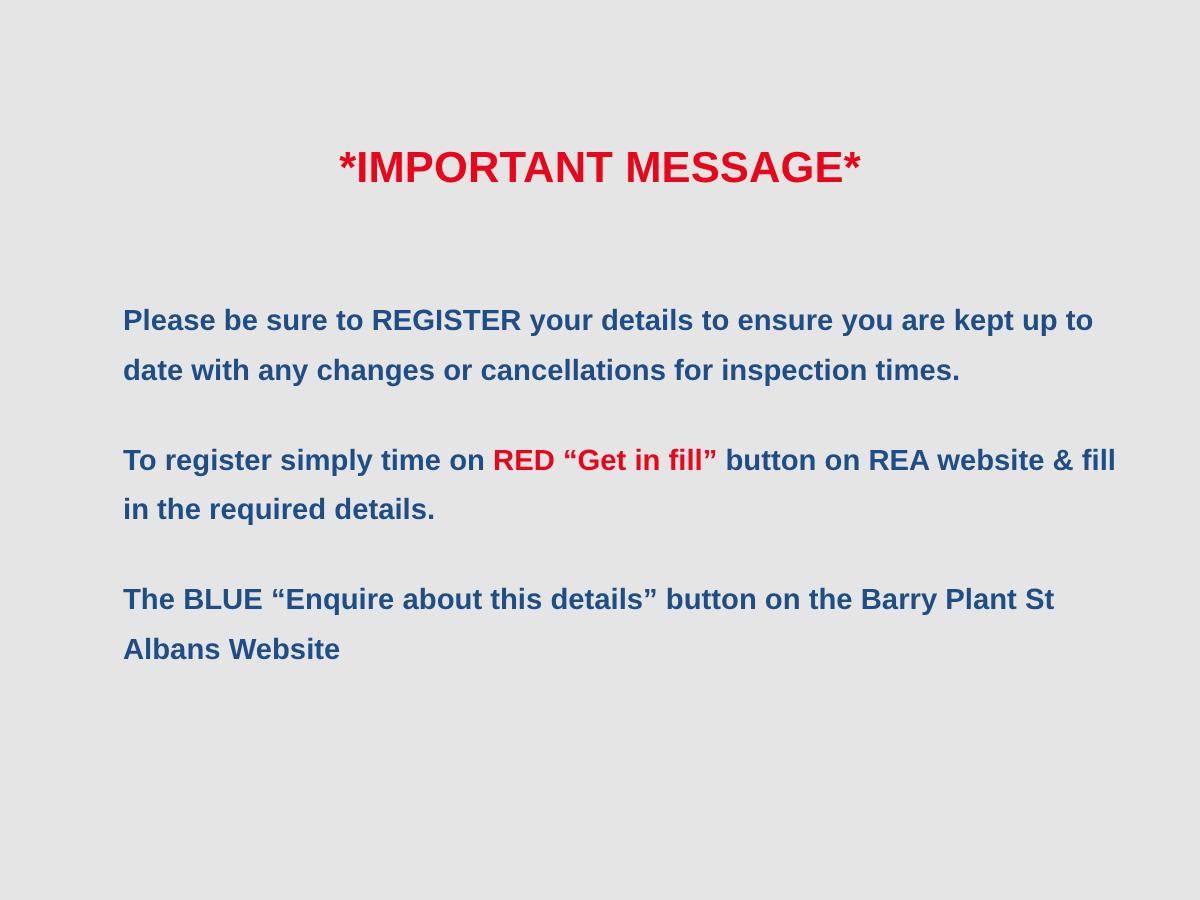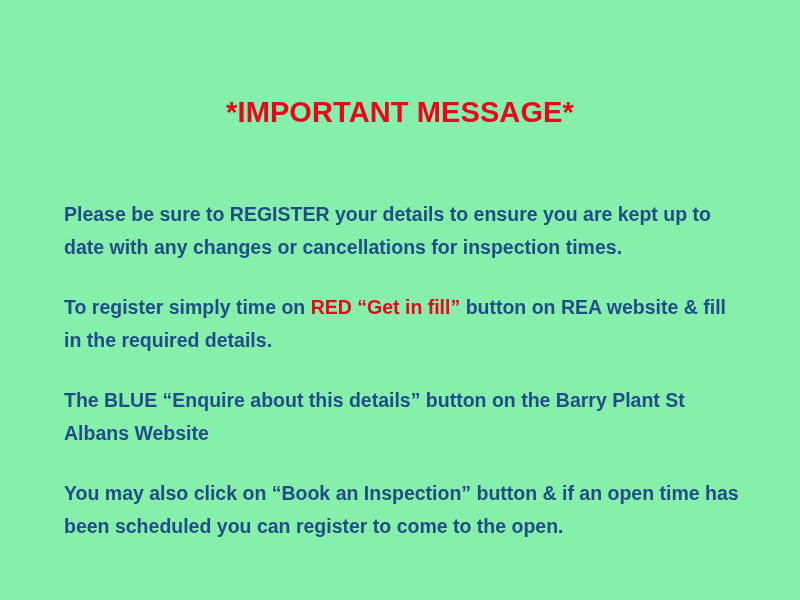--- a/index.html
+++ b/index.html
@@ -10,21 +10,21 @@
     width: 800px;
     height: 600px;
     background: #ffffff;
     font-family: "Liberation Sans", sans-serif;
     overflow: hidden;
   }
   .slide {
     position: relative;
     width: 800px;
     height: 600px;
-    background: #86efac;
+    background: #e5e5e5;
   }
   .title {
     position: absolute;
     top: 96px;
     left: 0;
     width: 800px;
     text-align: center;
     font-size: 29px;
     font-weight: bold;
     color: #e8061a;
@@ -34,21 +34,21 @@
     position: absolute;
     top: 198px;
     left: 64px;
     width: 680px;
   }
   .para {
     font-size: 19.5px;
     font-weight: bold;
     color: #1f4e87;
     line-height: 33px;
-    margin: 0 0 27px 0;
+    margin: 0 0 27px 18px;
   }
   .para:last-child {
     margin-bottom: 0;
   }
   .red {
     color: #e8061a;
   }
 </style>
 </head>
 <body>
@@ -64,18 +64,15 @@
     </p>
 
     <p class="para">
       <span>To register simply time on </span><span class="red">RED “Get in fill”</span><span> button on REA website &amp; fill in the required details.</span>
     </p>
 
     <p class="para">
       <span>The BLUE “Enquire about this details” button on the Barry Plant St Albans Website</span>
     </p>
 
-    <p class="para">
-      <span>You may also click on “Book an Inspection” button &amp; if an open time has been scheduled you can register to come to the open.</span>
-    </p>
 
   </div>
 </div>
 
 </body></html>

